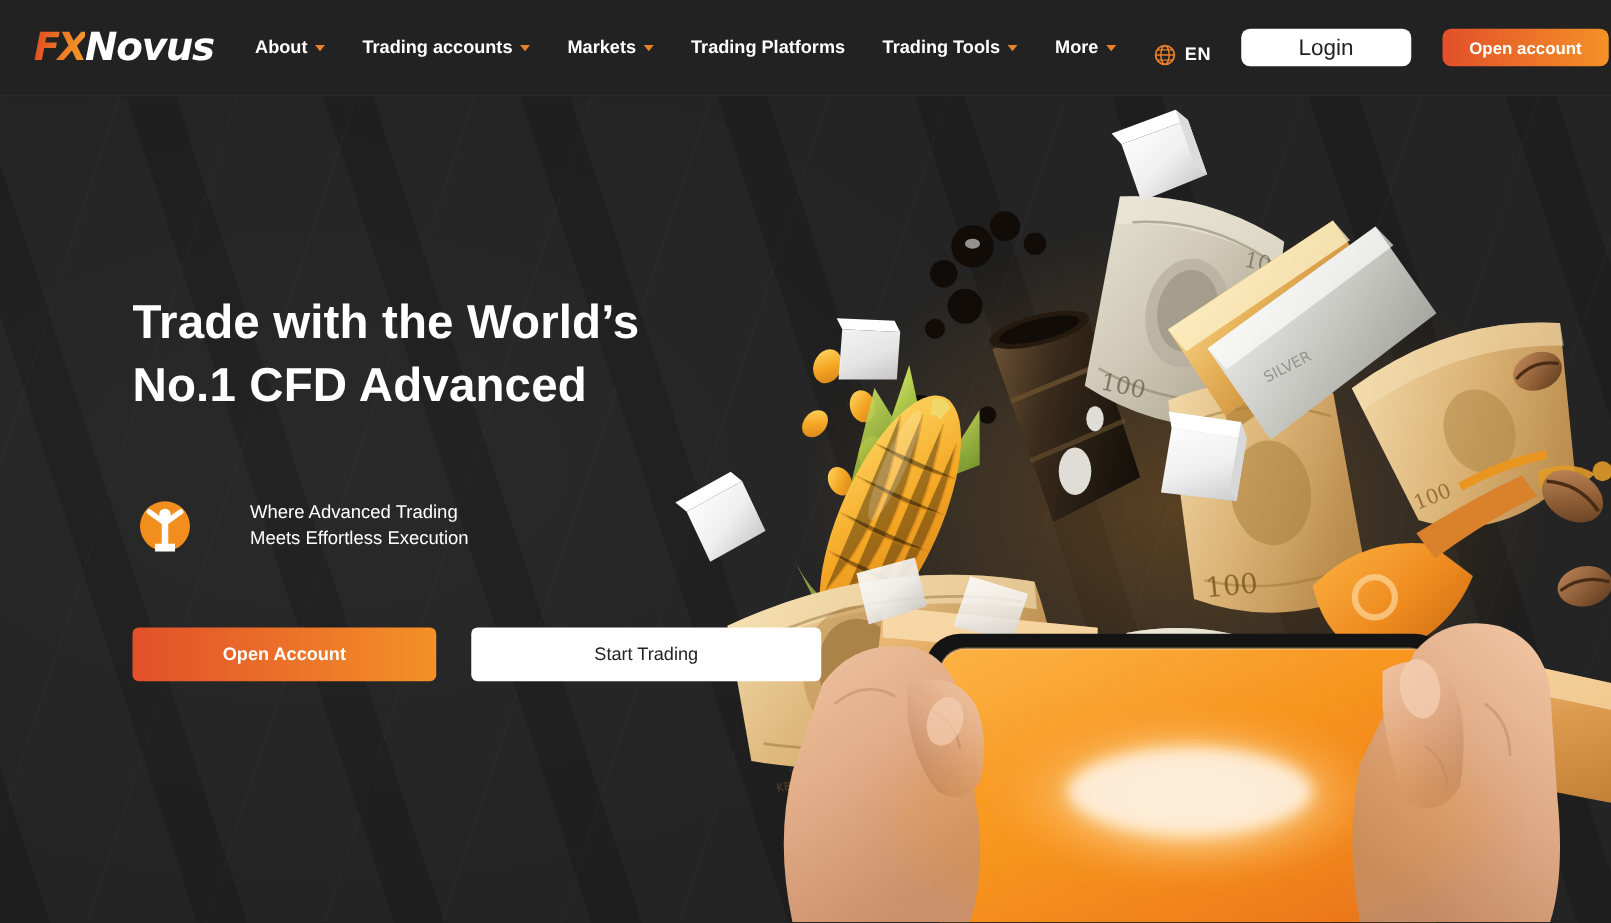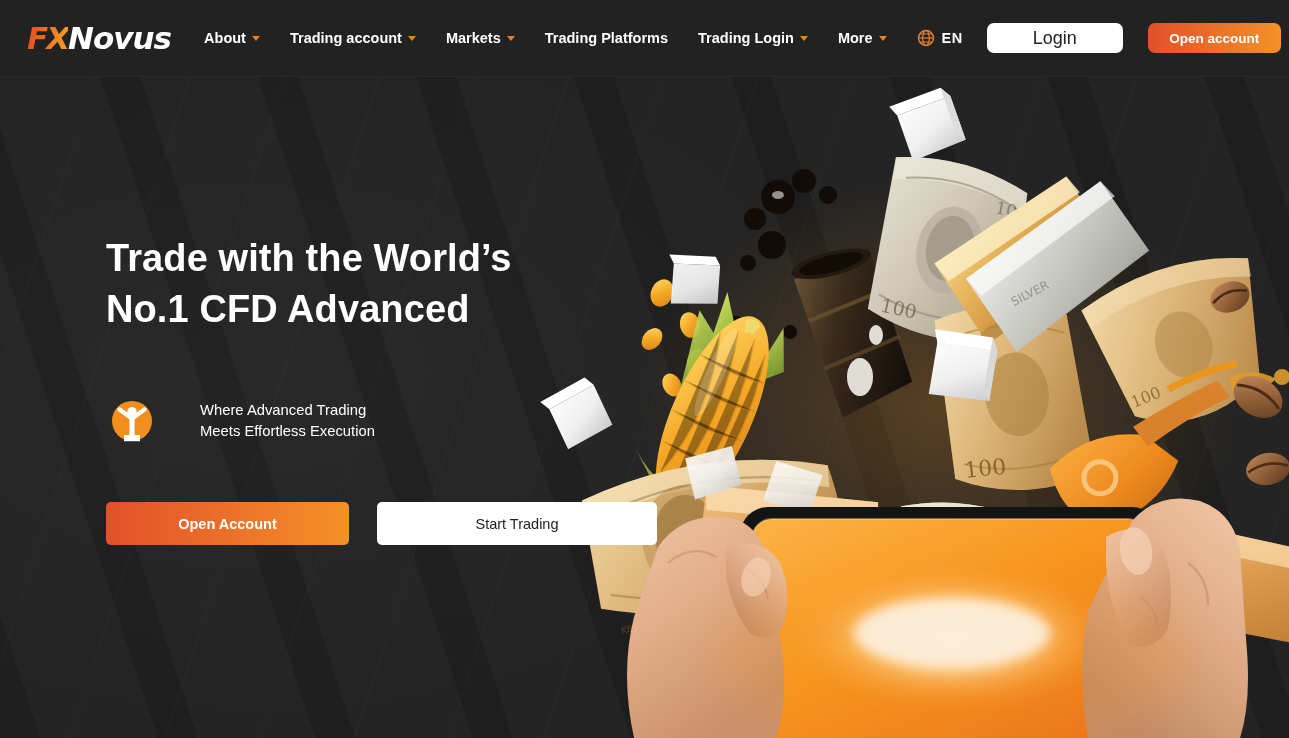--- a/index.html
+++ b/index.html
@@ -61,21 +61,21 @@
     display: inline-block;
     width: 0; height: 0;
     margin-left: 6px;
     border-left: 4px solid transparent;
     border-right: 4px solid transparent;
     border-top: 5px solid #E8812B;
   }
 
   .header-right {
     margin-left: auto;
-    display: flex; align-items: center;
+    display: flex; align-items: flex-end;
     margin-right: 25px;
   }
   .lang { display: flex; align-items: center; cursor: pointer; margin-right: 24px; }
   .globe { width: 18px; height: 18px; display: block; }
   .lang-label {
     color: #ffffff;
     font-size: 14.5px;
     font-weight: 700;
     margin-left: 7px;
     letter-spacing: 0.5px;
@@ -211,35 +211,35 @@
     </div>
 
     <nav class="nav">
 
       <div class="nav-item">
         <span>About</span>
         <i class="caret"></i>
       </div>
 
       <div class="nav-item">
-        <span>Trading account</span>
+        <span>Trading accounts</span>
         <i class="caret"></i>
       </div>
 
       <div class="nav-item">
         <span>Markets</span>
         <i class="caret"></i>
       </div>
 
       <div class="nav-item">
         <span>Trading Platforms</span>
       </div>
 
       <div class="nav-item">
-        <span>Trading Login</span>
+        <span>Trading Tools</span>
         <i class="caret"></i>
       </div>
 
       <div class="nav-item">
         <span>More</span>
         <i class="caret"></i>
       </div>
 
     </nav>
 

